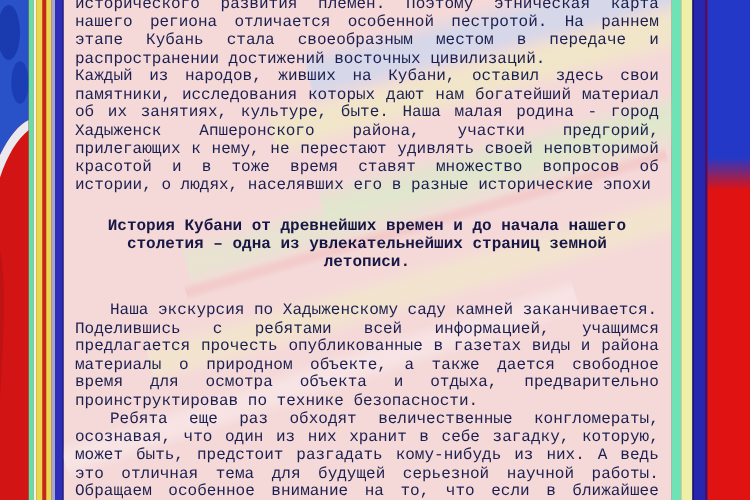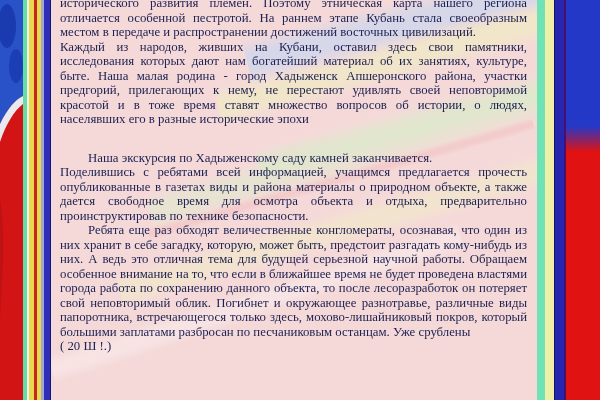--- a/index.html
+++ b/index.html
@@ -1,21 +1,21 @@
 <!DOCTYPE html>
 <html><head>
 <meta charset="utf-8">
 <style>
   html, body { margin:0; padding:0; }
   body {
     width:600px; height:400px; overflow:hidden;
     font-family:"Liberation Serif", serif;
     background:#d31414;
   }
-  .frame { display:flex; width:600px; height:300px; }
+  .frame { display:flex; width:600px; height:300px;font-family:Liberation Mono, monospace; }
 
   
   .outer-left { width:23px; height:400px; flex:0 0 auto; }
   .outer-left svg { display:block; width:23px; height:400px; }
   .outer-right {
     width:36px; height:400px; flex:0 0 auto;
     background:linear-gradient(to bottom, #2438c8 0px, #2438c8 126px, #e01212 152px, #e01212 100%);
     border-left:2px solid #47106e;
     box-sizing:border-box;
   }
@@ -97,20 +97,21 @@
     <div class="band b2"></div>
     <div class="band b3"></div>
     <div class="band b4"></div>
     <div class="band b5"></div>
     <div class="band b6"></div>
     <div class="band b7"></div>
 
     <div class="text-layer">
       <p class="para para-first">исторического развития племен. Поэтому  этническая карта нашего региона отличается  особенной пестротой. На раннем этапе Кубань стала своеобразным местом в передаче и распространении достижений восточных цивилизаций.</p>
       <p class="para">Каждый из народов, живших на Кубани, оставил здесь свои памятники, исследования которых дают нам  богатейший материал об их занятиях, культуре, быте. Наша малая родина  - город Хадыженск Апшеронского района, участки предгорий, прилегающих к нему, не перестают удивлять своей неповторимой красотой и в тоже время ставят множество вопросов об истории, о людях, населявших его в разные исторические эпохи</p>
+      <p class="headline">История Кубани от древнейших времен и до начала нашего столетия – одна из увлекательнейших страниц земной летописи.</p>
       <p class="para indent">Наша экскурсия по Хадыженскому саду камней заканчивается.</p>
       <p class="para">Поделившись с ребятами  всей информацией, учащимся предлагается прочесть опубликованные в газетах виды и района материалы о природном объекте, а также дается  свободное время для осмотра объекта  и отдыха, предварительно проинструктировав по технике безопасности.</p>
       <p class="para indent p4">Ребята еще раз обходят величественные конгломераты, осознавая, что один из них хранит в себе загадку, которую, может быть, предстоит разгадать кому-нибудь из них. А ведь это отличная тема для будущей серьезной  научной работы. Обращаем особенное внимание на то, что если в ближайшее время не будет проведена властями города работа по сохранению данного объекта, то после лесоразработок он потеряет свой неповторимый облик. Погибнет и окружающее разнотравье,  различные виды папоротника, встречающегося только здесь, мохово-лишайниковый покров, который большими заплатами разбросан по песчаниковым останцам. Уже срублены</p>
       <p class="para">( 20 Ш !.)</p>
     </div>
   </div>
 
   <div class="stripe s-mint-r"></div>
   <div class="stripe s-yellow-r"></div>
   <div class="stripe s-blue-r"></div>

